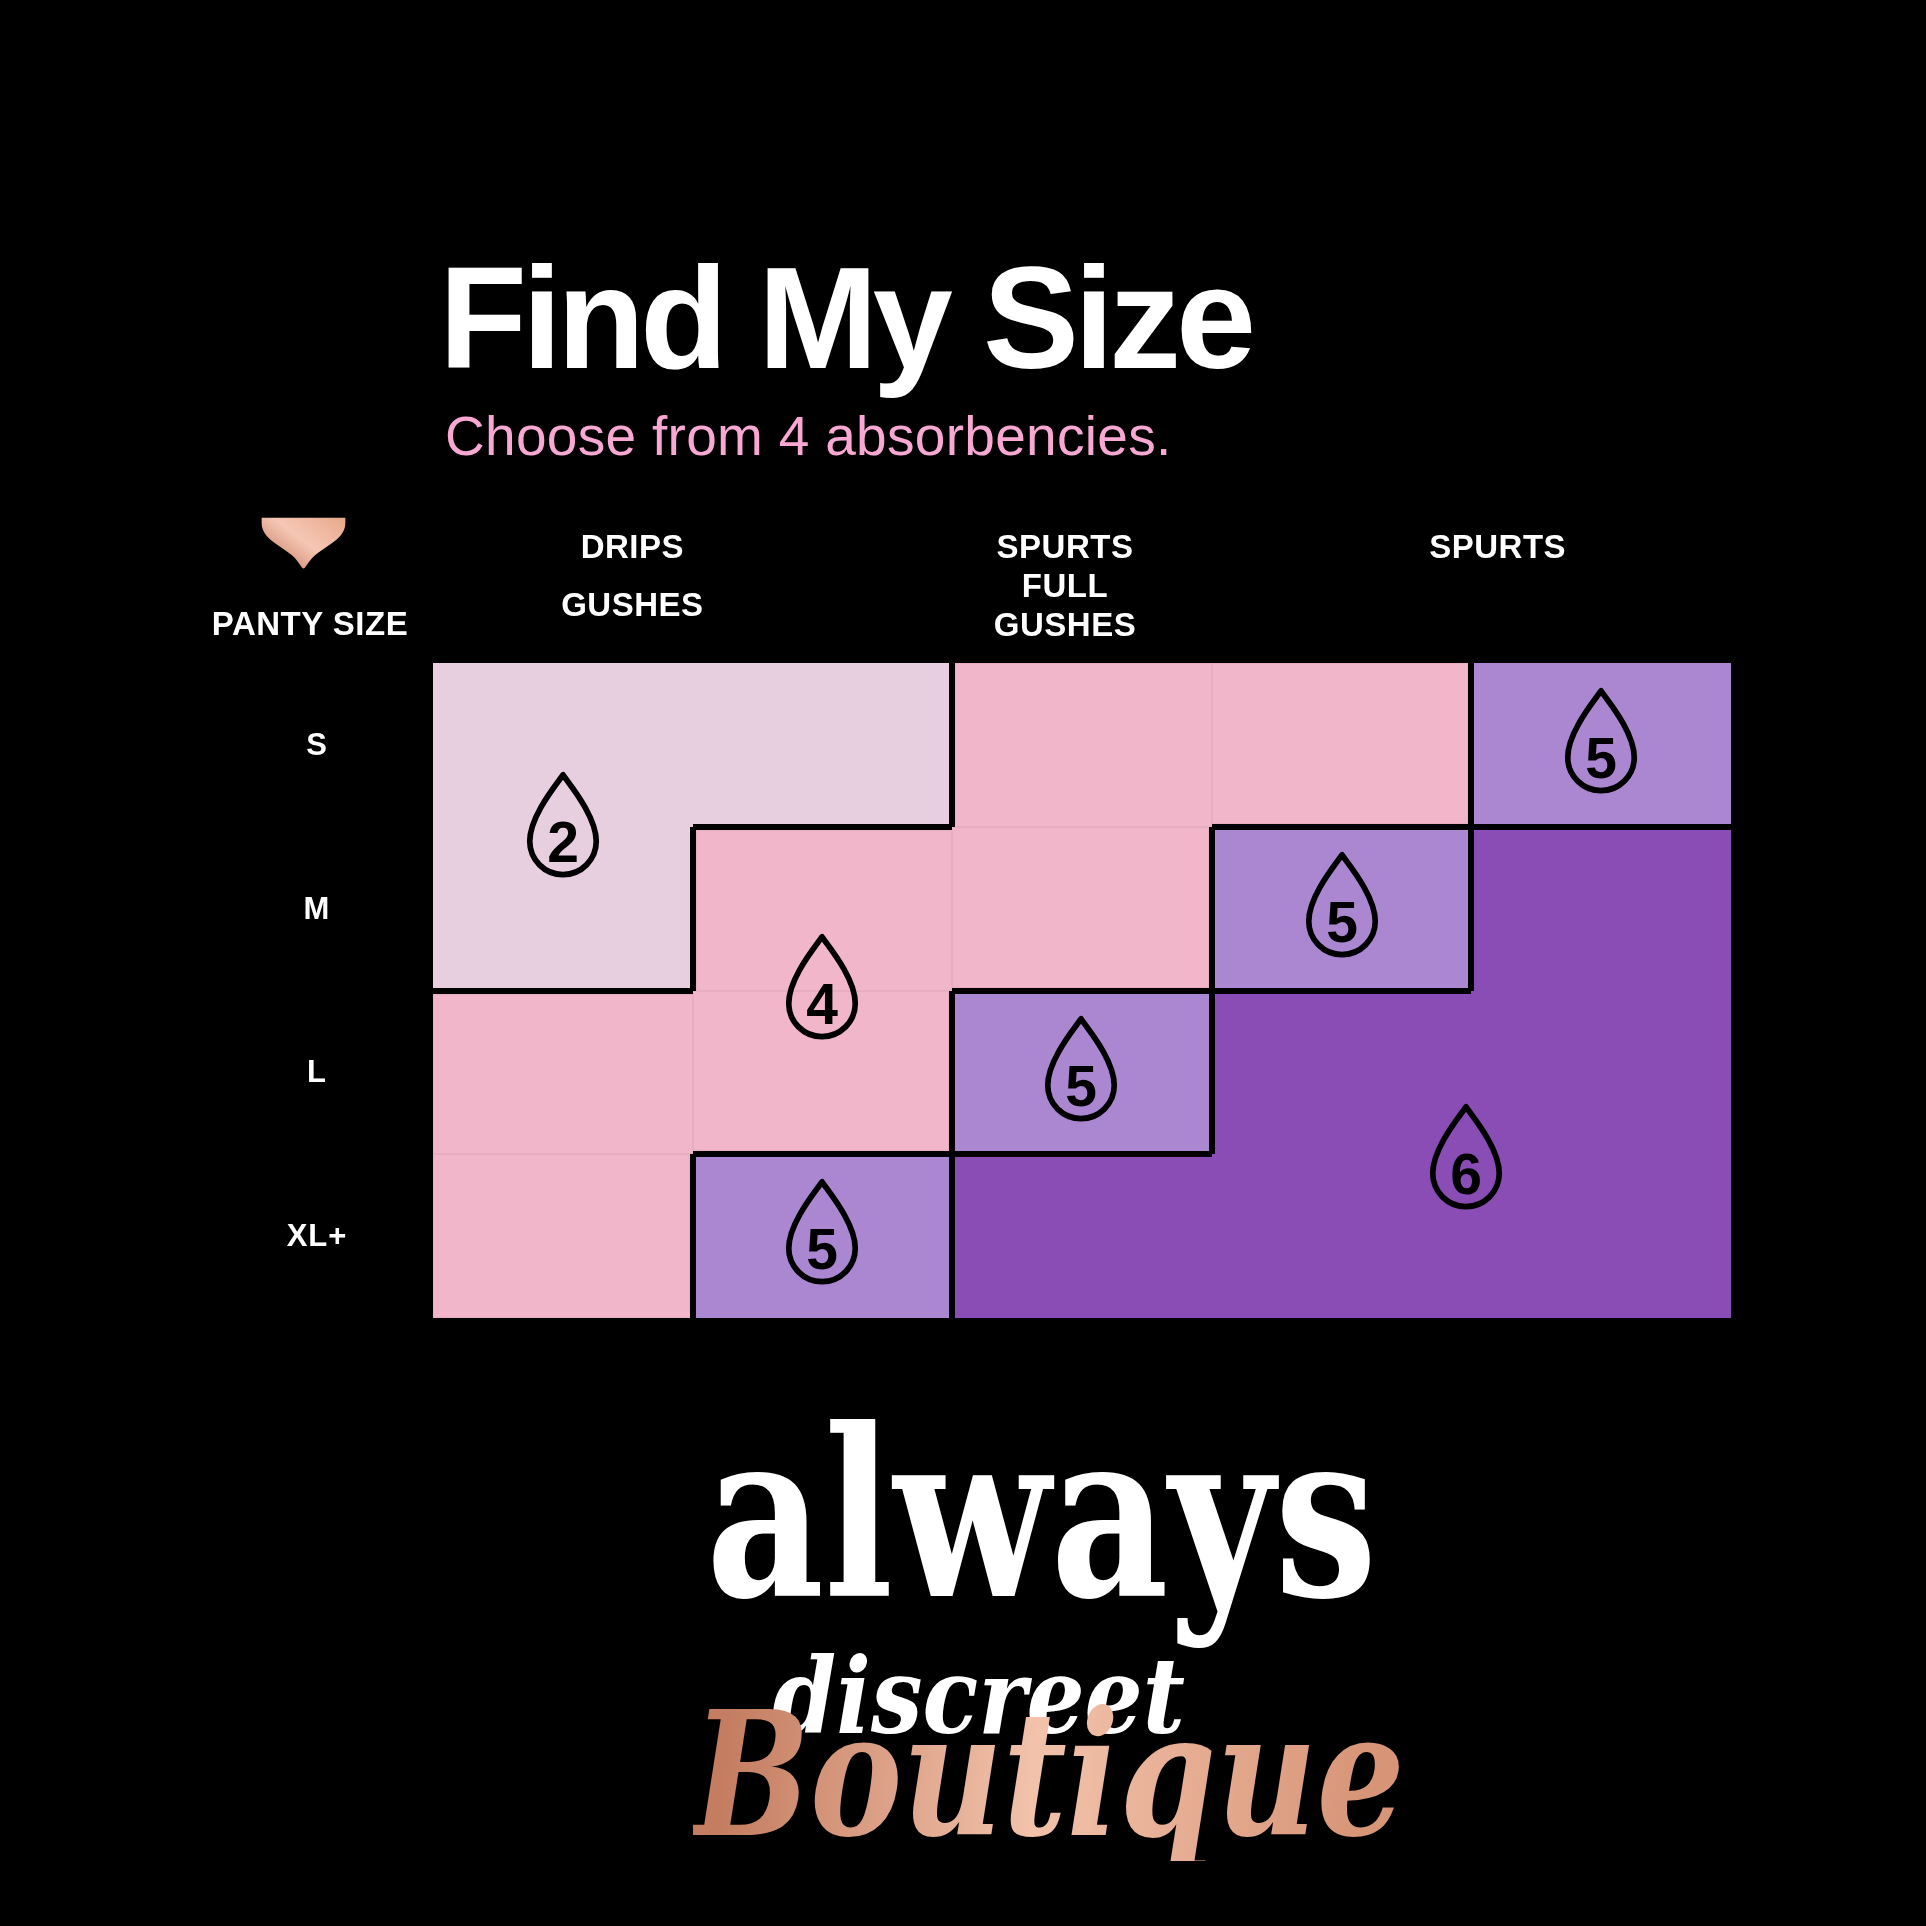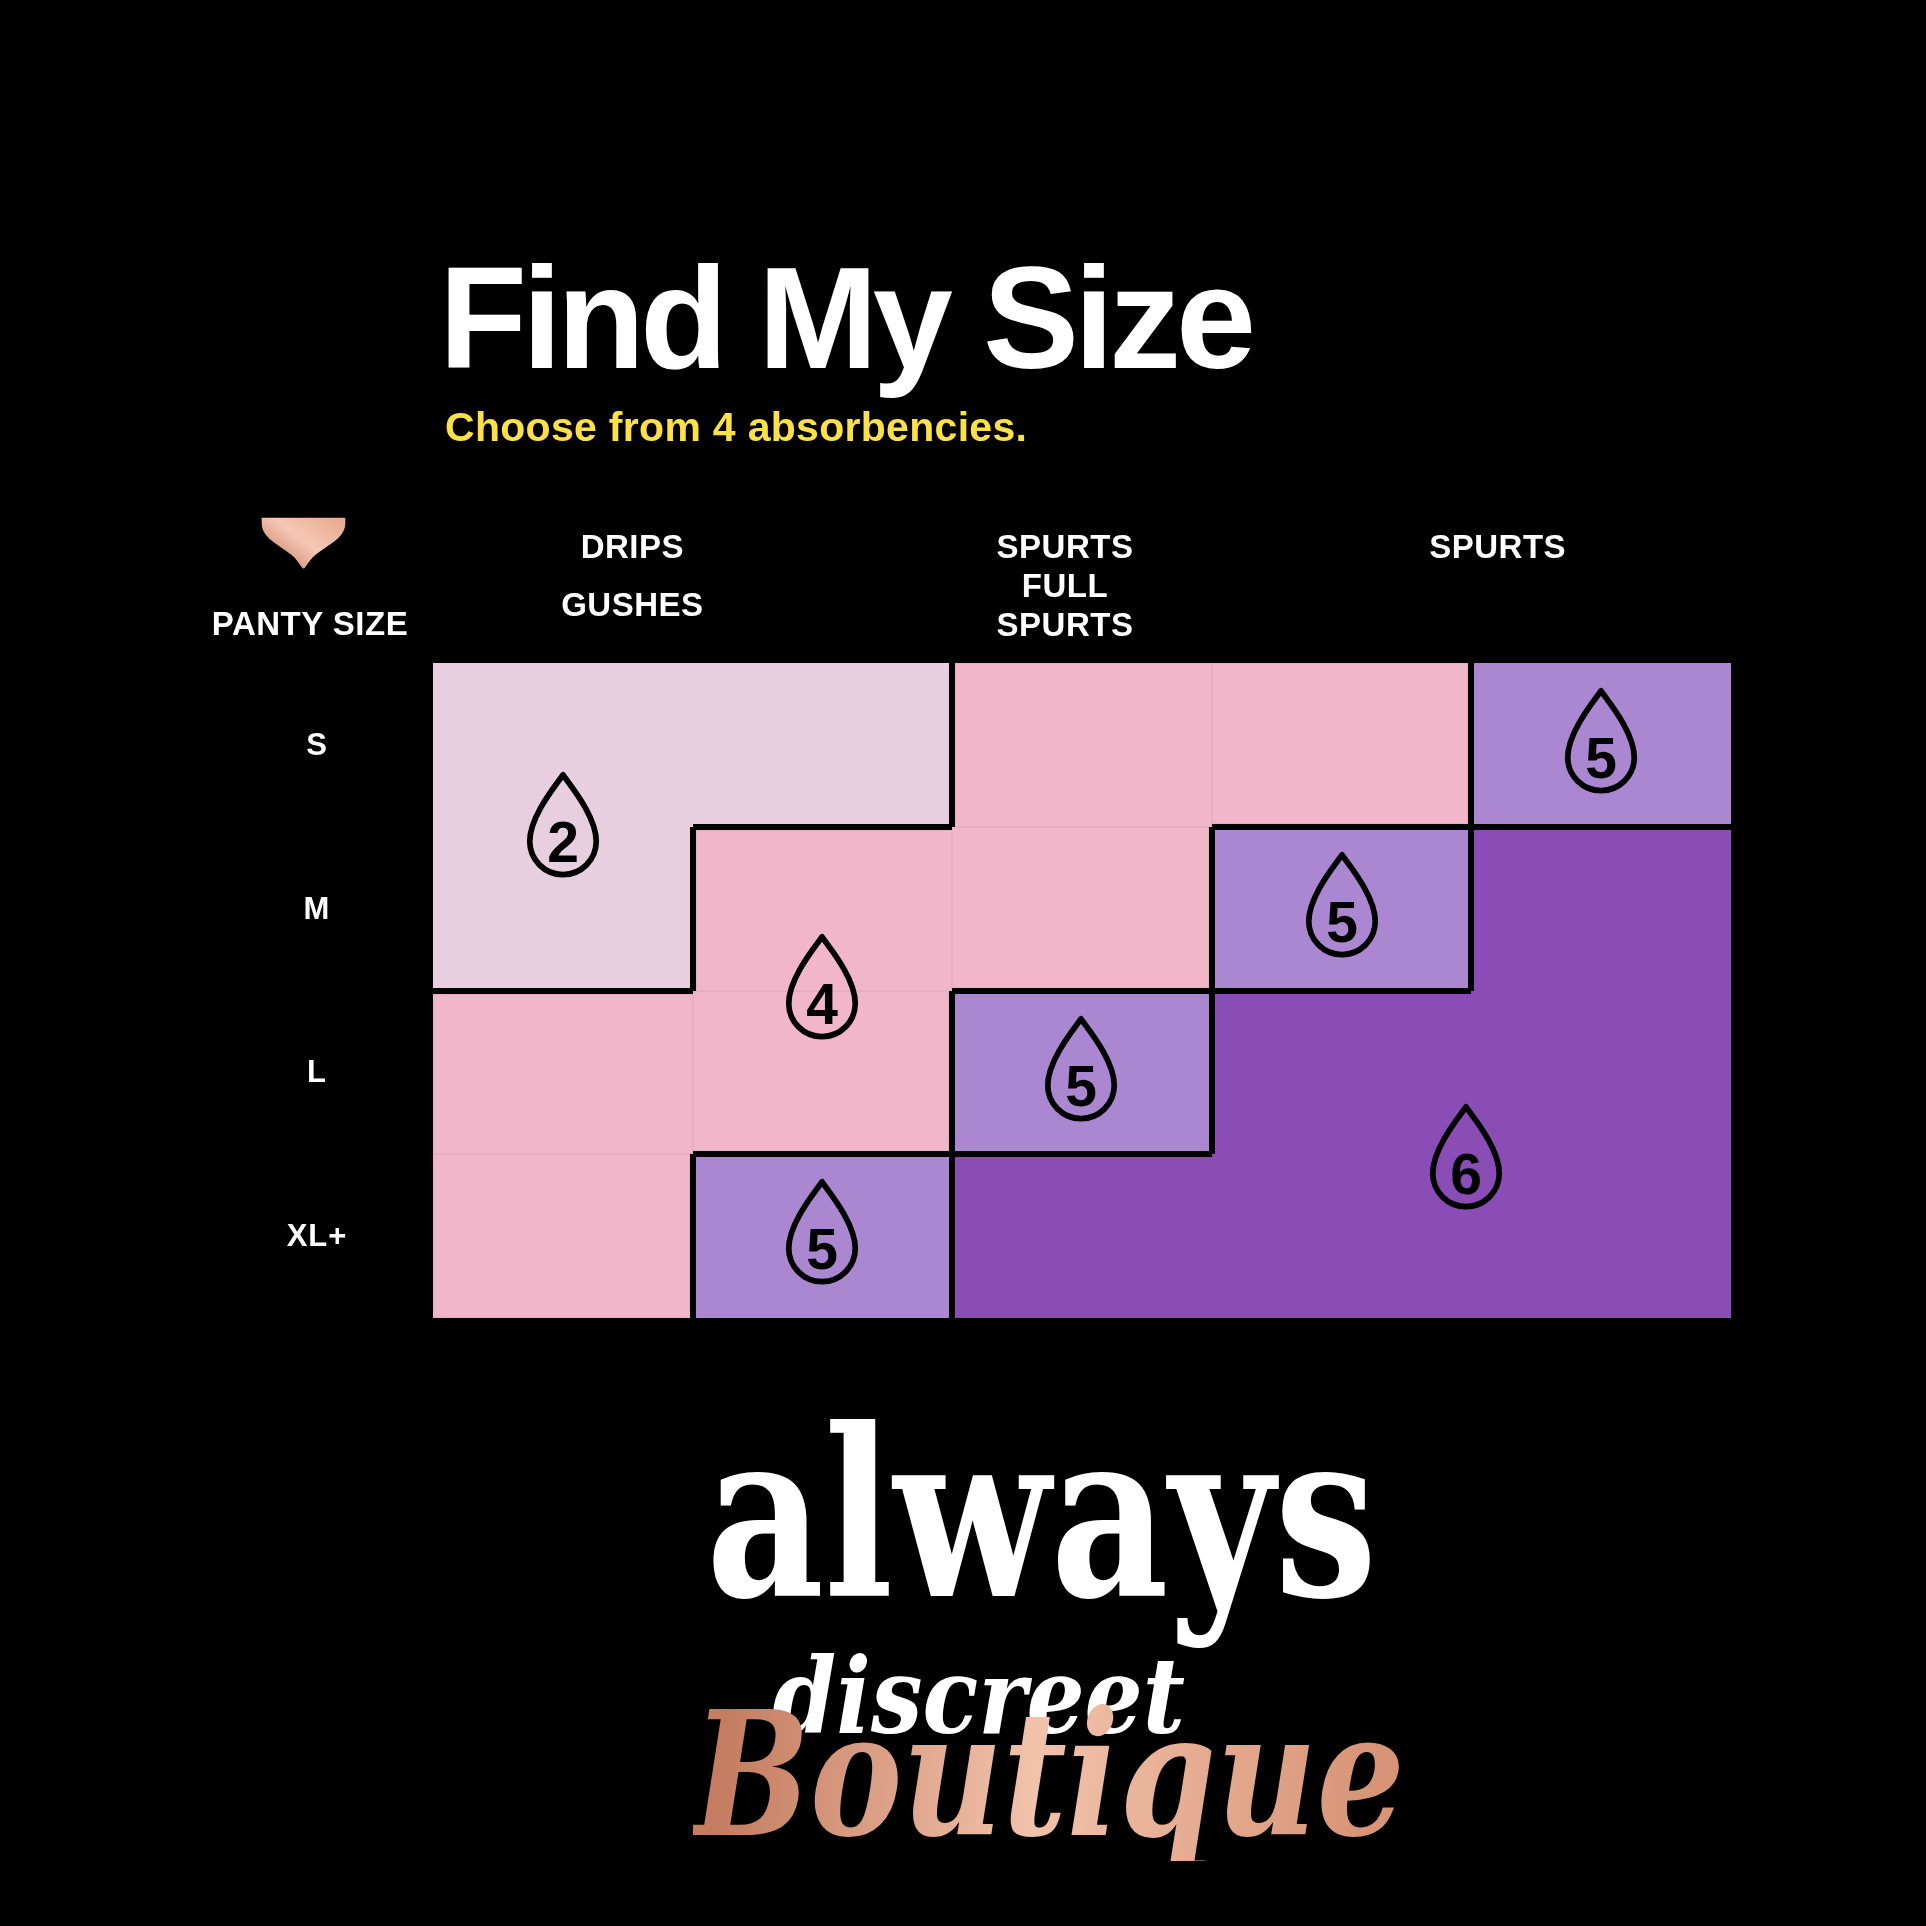--- a/index.html
+++ b/index.html
@@ -9,22 +9,22 @@
   .abs { position: absolute; }
 
   
   .title {
     left: 439px; top: 236px;
     font-size: 144px; font-weight: 800; letter-spacing: -5px;
     color: #ffffff; white-space: nowrap;
   }
   .subtitle {
     left: 445px; top: 404px;
-    font-size: 41px; font-weight: 700; letter-spacing: 0.3px;
-    color: #fde047; white-space: nowrap;
+    font-size: 55px; font-weight: 400; letter-spacing: 0.3px;
+    color: #f9a8d4; white-space: nowrap;
   }
 
   
   .panty-icon { left: 259px; top: 514px; width: 89px; height: 61px; }
   .corner-label {
     left: 186px; top: 605px; width: 248px;
     text-align: center; font-size: 33px; font-weight: 700;
     letter-spacing: 0.5px; color: #ffffff;
   }
 
@@ -105,21 +105,21 @@
   </defs>
   <path d="M3,3 L97,3 L97,9 C97,26 76,34 63,45 C55,52 52,60 50,60 C48,60 45,52 37,45 C24,34 3,26 3,9 Z" fill="url(#roseGold)"></path>
 </svg>
 <div class="abs corner-label">PANTY SIZE</div>
 
 <div class="abs col-headers">
   <span>DRIPS</span>
   <span>SPURTS</span>
   <span>SPURTS</span>
   <span>GUSHES</span>
-  <span>FULL SPURTS</span>
+  <span>FULL GUSHES</span>
 </div>
 
 <div class="abs row-labels">
   <span>S</span>
   <span>M</span>
   <span>L</span>
   <span>XL+</span>
 </div>
 
 <div class="grid">

